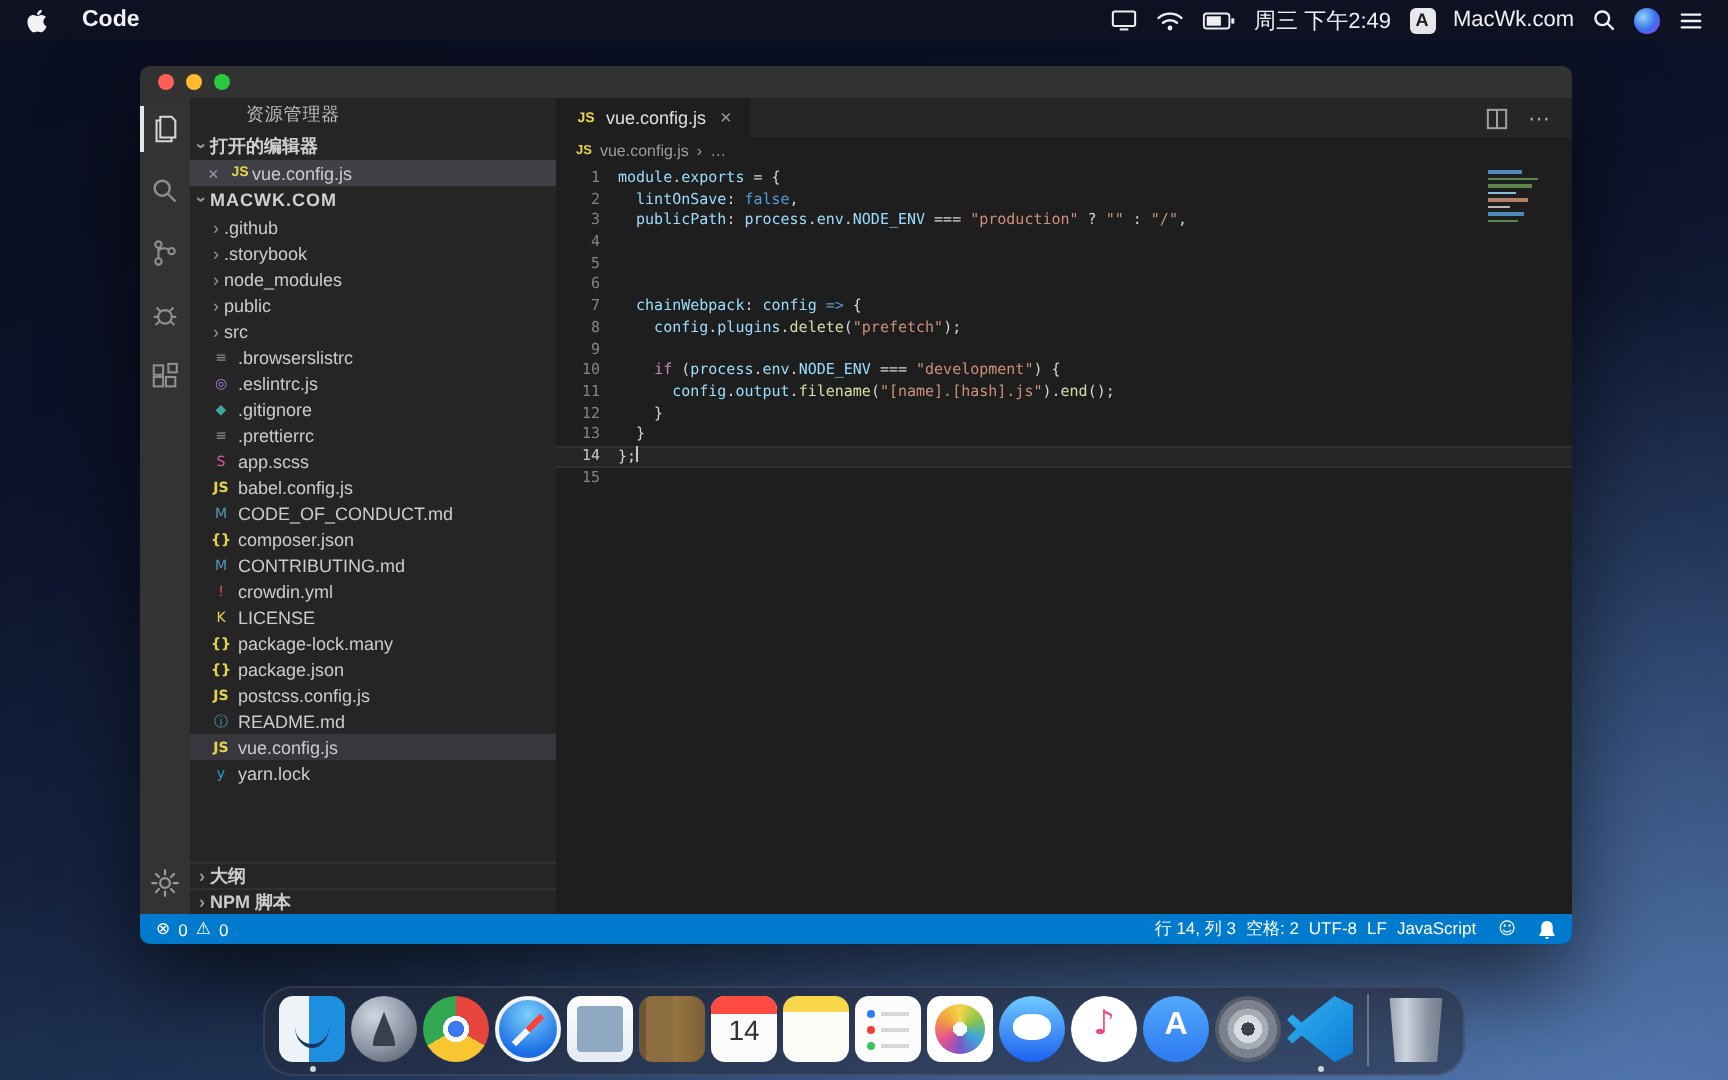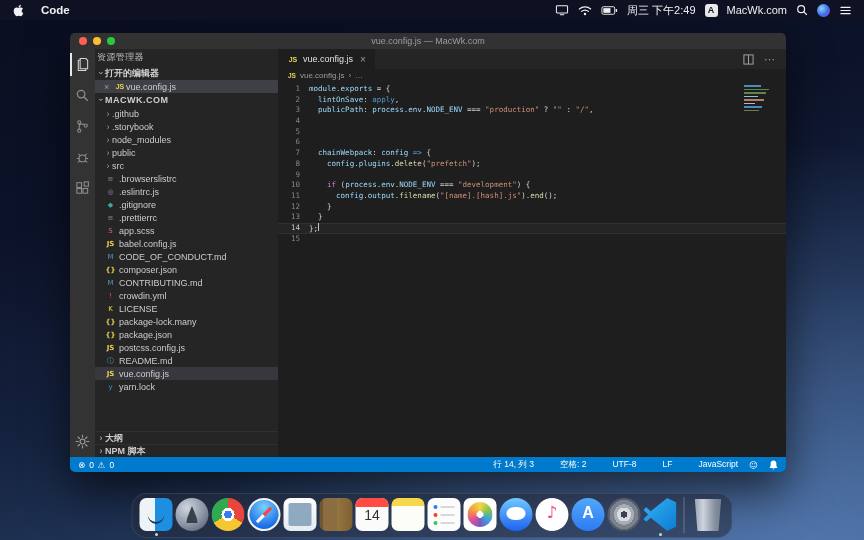--- a/index.html
+++ b/index.html
@@ -31,21 +31,21 @@
   .l-close{background:#ff5f57}.l-min{background:#febc2e}.l-zoom{background:#28c840}
   .wtitle{position:absolute;left:0;right:0;text-align:center;font-size:9px;color:#9d9da1}
   .main{flex:1;display:flex;min-height:0}
   
   .activitybar{width:25px;background:#333333;display:flex;flex-direction:column;align-items:center;flex:none}
   .abicon{width:25px;height:31px;display:flex;align-items:center;justify-content:center;position:relative}
   .abicon.active::before{content:"";position:absolute;left:0;top:4px;bottom:4px;width:2px;background:#e7e7e7}
   .abspace{flex:1}
   
   .sidebar{width:183px;background:#252526;color:#cccccc;font-size:9px;display:flex;flex-direction:column;flex:none}
-  .sb-title{height:17px;display:flex;align-items:center;padding-left:2px;color:#bbbbbb;letter-spacing:.4px;flex:none}
+  .sb-title{height:17px;display:flex;align-items:center;padding-left:28px;color:#bbbbbb;letter-spacing:.4px;flex:none}
   .sb-sec{height:14px;display:flex;align-items:center;font-weight:bold;padding-left:2px;color:#d0d0d0;flex:none}
   .chev{display:inline-block;width:8px;text-align:center;color:#9a9a9a;font-size:9px}
   .chev.open{transform:rotate(90deg)}
   .oe-row{height:13px;display:flex;align-items:center;background:#3f4046;padding-left:9px;flex:none}
   .oe-close{color:#9a9a9a;width:10px;font-size:9px}
   .jsbadge{color:#e8d44d;font-weight:bold;font-size:7px;width:12px;text-align:center}
   .tree{flex:1;overflow:hidden}
   .trow{height:13px;display:flex;align-items:center;padding-left:9px}
   .trow.sel{background:#37373d}
   .ficon{width:13px;text-align:center;margin-right:2px;font-size:7px;font-family:"DejaVu Sans",sans-serif}
@@ -206,21 +206,20 @@
     </span>
   </div>
 
   <div class="window">
     <div class="titlebar">
       <span class="lights">
         <span class="light l-close"></span>
         <span class="light l-min"></span>
         <span class="light l-zoom"></span>
       </span>
-      <span class="wtitle">vue.config.js — MacWk.com</span>
     </div>
 
     <div class="main">
 
       <div class="activitybar">
         <span class="abicon active">
             <svg width="15" height="15" viewBox="0 0 16 16">
               <g fill="none" stroke="#d7d7d7" stroke-width="1.1">
                 <path d="M5.5 1.5h6l2 2v9h-8z"></path>
                 <path d="M5.5 3.5h-2v11h8v-2"></path>
@@ -412,21 +411,21 @@
         </div>
         <div class="breadcrumb">
           <span class="jsbadge" style="width:auto;font-size:6.5px">JS</span>
           <span>vue.config.js</span>
           <span>›</span>
           <span>…</span>
         </div>
         <div class="code">
           <div id="code-lines">
               <div class="cline"><span class="lnum">1</span><span class="lbody"><span class="tk-v">module</span><span class="tk-p">.</span><span class="tk-v">exports</span><span class="tk-p"> = {</span></span></div>
-              <div class="cline"><span class="lnum">2</span><span class="lbody"><span class="tk-v">  lintOnSave</span><span class="tk-p">: </span><span class="tk-k">apply</span><span class="tk-p">,</span></span></div>
+              <div class="cline"><span class="lnum">2</span><span class="lbody"><span class="tk-v">  lintOnSave</span><span class="tk-p">: </span><span class="tk-k">false</span><span class="tk-p">,</span></span></div>
               <div class="cline"><span class="lnum">3</span><span class="lbody"><span class="tk-v">  publicPath</span><span class="tk-p">: </span><span class="tk-v">process</span><span class="tk-p">.</span><span class="tk-v">env</span><span class="tk-p">.</span><span class="tk-v">NODE_ENV</span><span class="tk-p"> === </span><span class="tk-s">"production"</span><span class="tk-p"> ? </span><span class="tk-s">""</span><span class="tk-p"> : </span><span class="tk-s">"/"</span><span class="tk-p">,</span></span></div>
               <div class="cline"><span class="lnum">4</span><span class="lbody"></span></div>
               <div class="cline"><span class="lnum">5</span></div>
               <div class="cline"><span class="lnum">6</span></div>
               <div class="cline"><span class="lnum">7</span><span class="lbody"><span class="tk-v">  chainWebpack</span><span class="tk-p">: </span><span class="tk-v">config</span><span class="tk-p"> </span><span class="tk-k">=&gt;</span><span class="tk-p"> {</span></span></div>
               <div class="cline"><span class="lnum">8</span><span class="lbody"><span class="tk-v">    config</span><span class="tk-p">.</span><span class="tk-v">plugins</span><span class="tk-p">.</span><span class="tk-f">delete</span><span class="tk-p">(</span><span class="tk-s">"prefetch"</span><span class="tk-p">);</span></span></div>
               <div class="cline"><span class="lnum">9</span><span class="lbody"></span></div>
               <div class="cline"><span class="lnum">10</span><span class="lbody"><span class="tk-p">    </span><span class="tk-kw">if</span><span class="tk-p"> (</span><span class="tk-v">process</span><span class="tk-p">.</span><span class="tk-v">env</span><span class="tk-p">.</span><span class="tk-v">NODE_ENV</span><span class="tk-p"> === </span><span class="tk-s">"development"</span><span class="tk-p">) {</span></span></div>
               <div class="cline"><span class="lnum">11</span><span class="lbody"><span class="tk-v">      config</span><span class="tk-p">.</span><span class="tk-v">output</span><span class="tk-p">.</span><span class="tk-f">filename</span><span class="tk-p">(</span><span class="tk-s">"[name].[hash].js"</span><span class="tk-p">).</span><span class="tk-f">end</span><span class="tk-p">();</span></span></div>
               <div class="cline"><span class="lnum">12</span><span class="lbody"><span class="tk-p">    }</span></span></div>
@@ -449,21 +448,21 @@
     </div>
 
     <div class="statusbar">
       <div class="sb-left">
         <span class="sicon">⊗</span>
         <span>0</span>
         <span class="sicon">⚠</span>
         <span>0</span>
       </div>
       <div class="sb-right">
-        <span id="sb-items" style="display:flex;gap:26px">
+        <span id="sb-items" style="display:flex;gap:5px">
             <span>行 14, 列 3</span>
             <span>空格: 2</span>
             <span>UTF-8</span>
             <span>LF</span>
             <span>JavaScript</span>
           </span>
         <span class="sicon">☺</span>
         <span>
             <svg width="9" height="10" viewBox="0 0 10 11">
               <path fill="#fff" d="M5 0.5c-2 0-3.2 1.5-3.2 3.4v2.6L0.8 8.2v0.6h8.4V8.2L8.2 6.5V3.9C8.2 2 7 0.5 5 0.5zM3.9 9.4a1.1 1.1 0 0 0 2.2 0z"></path>

